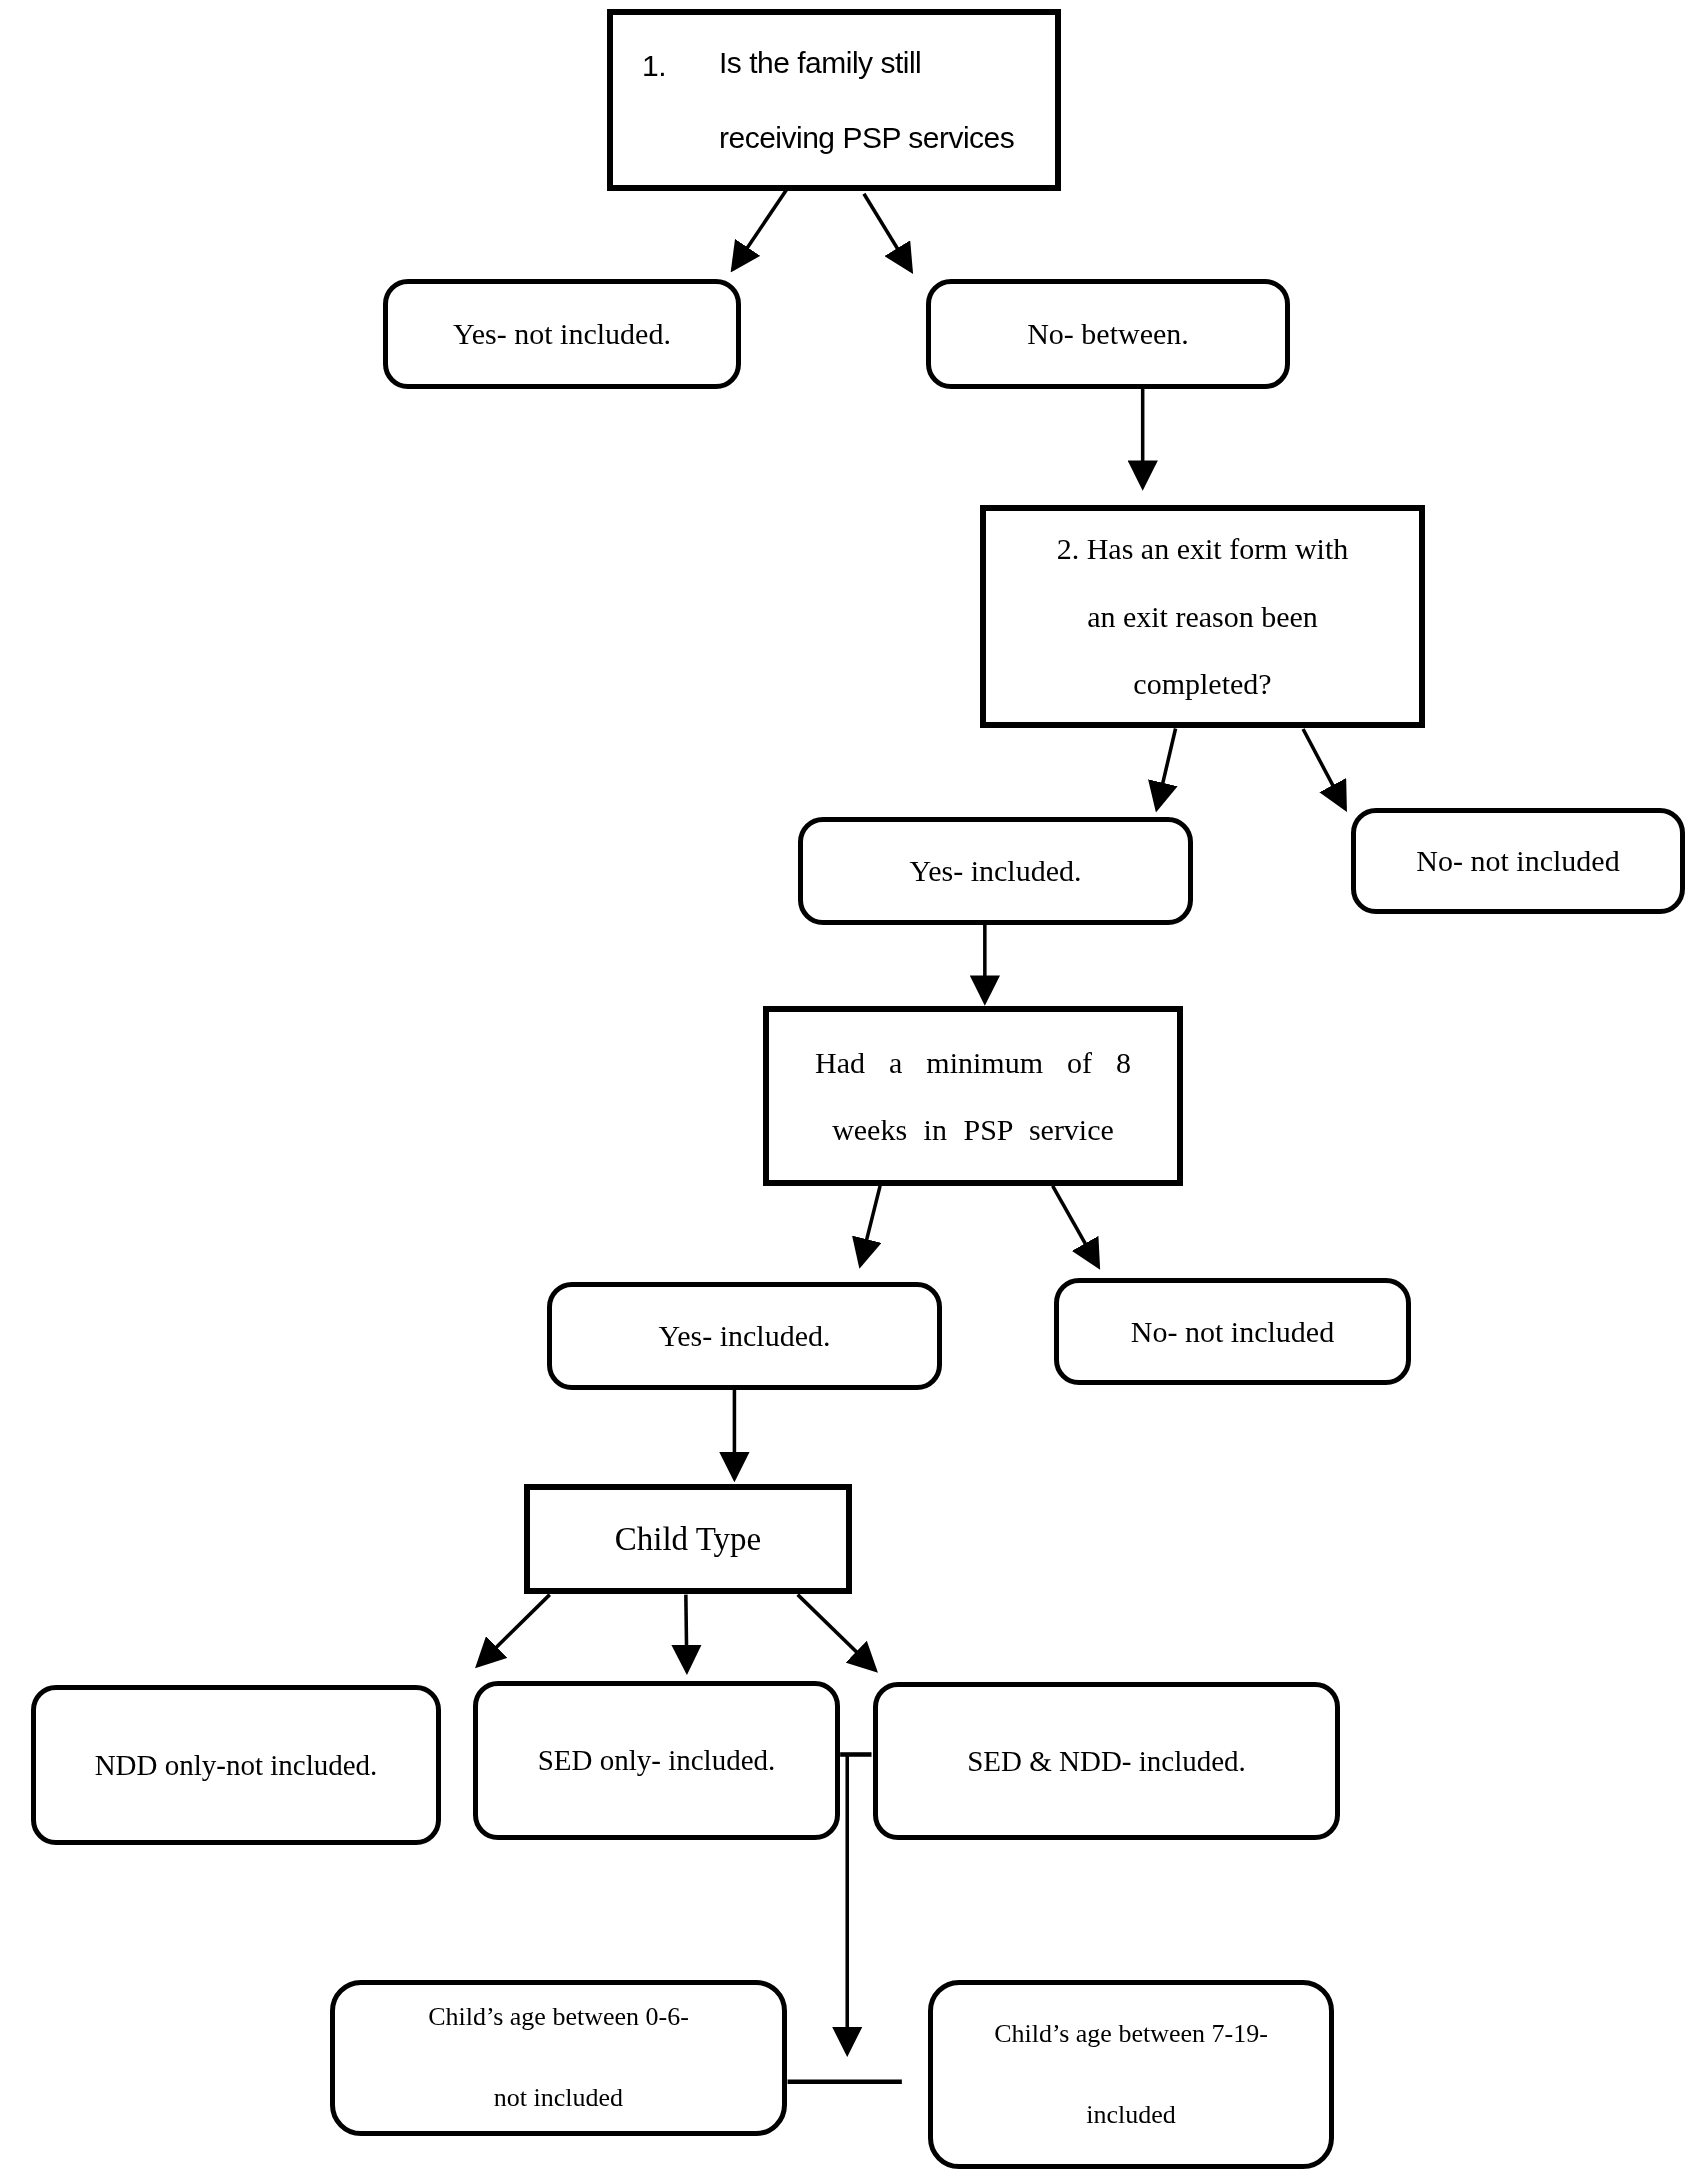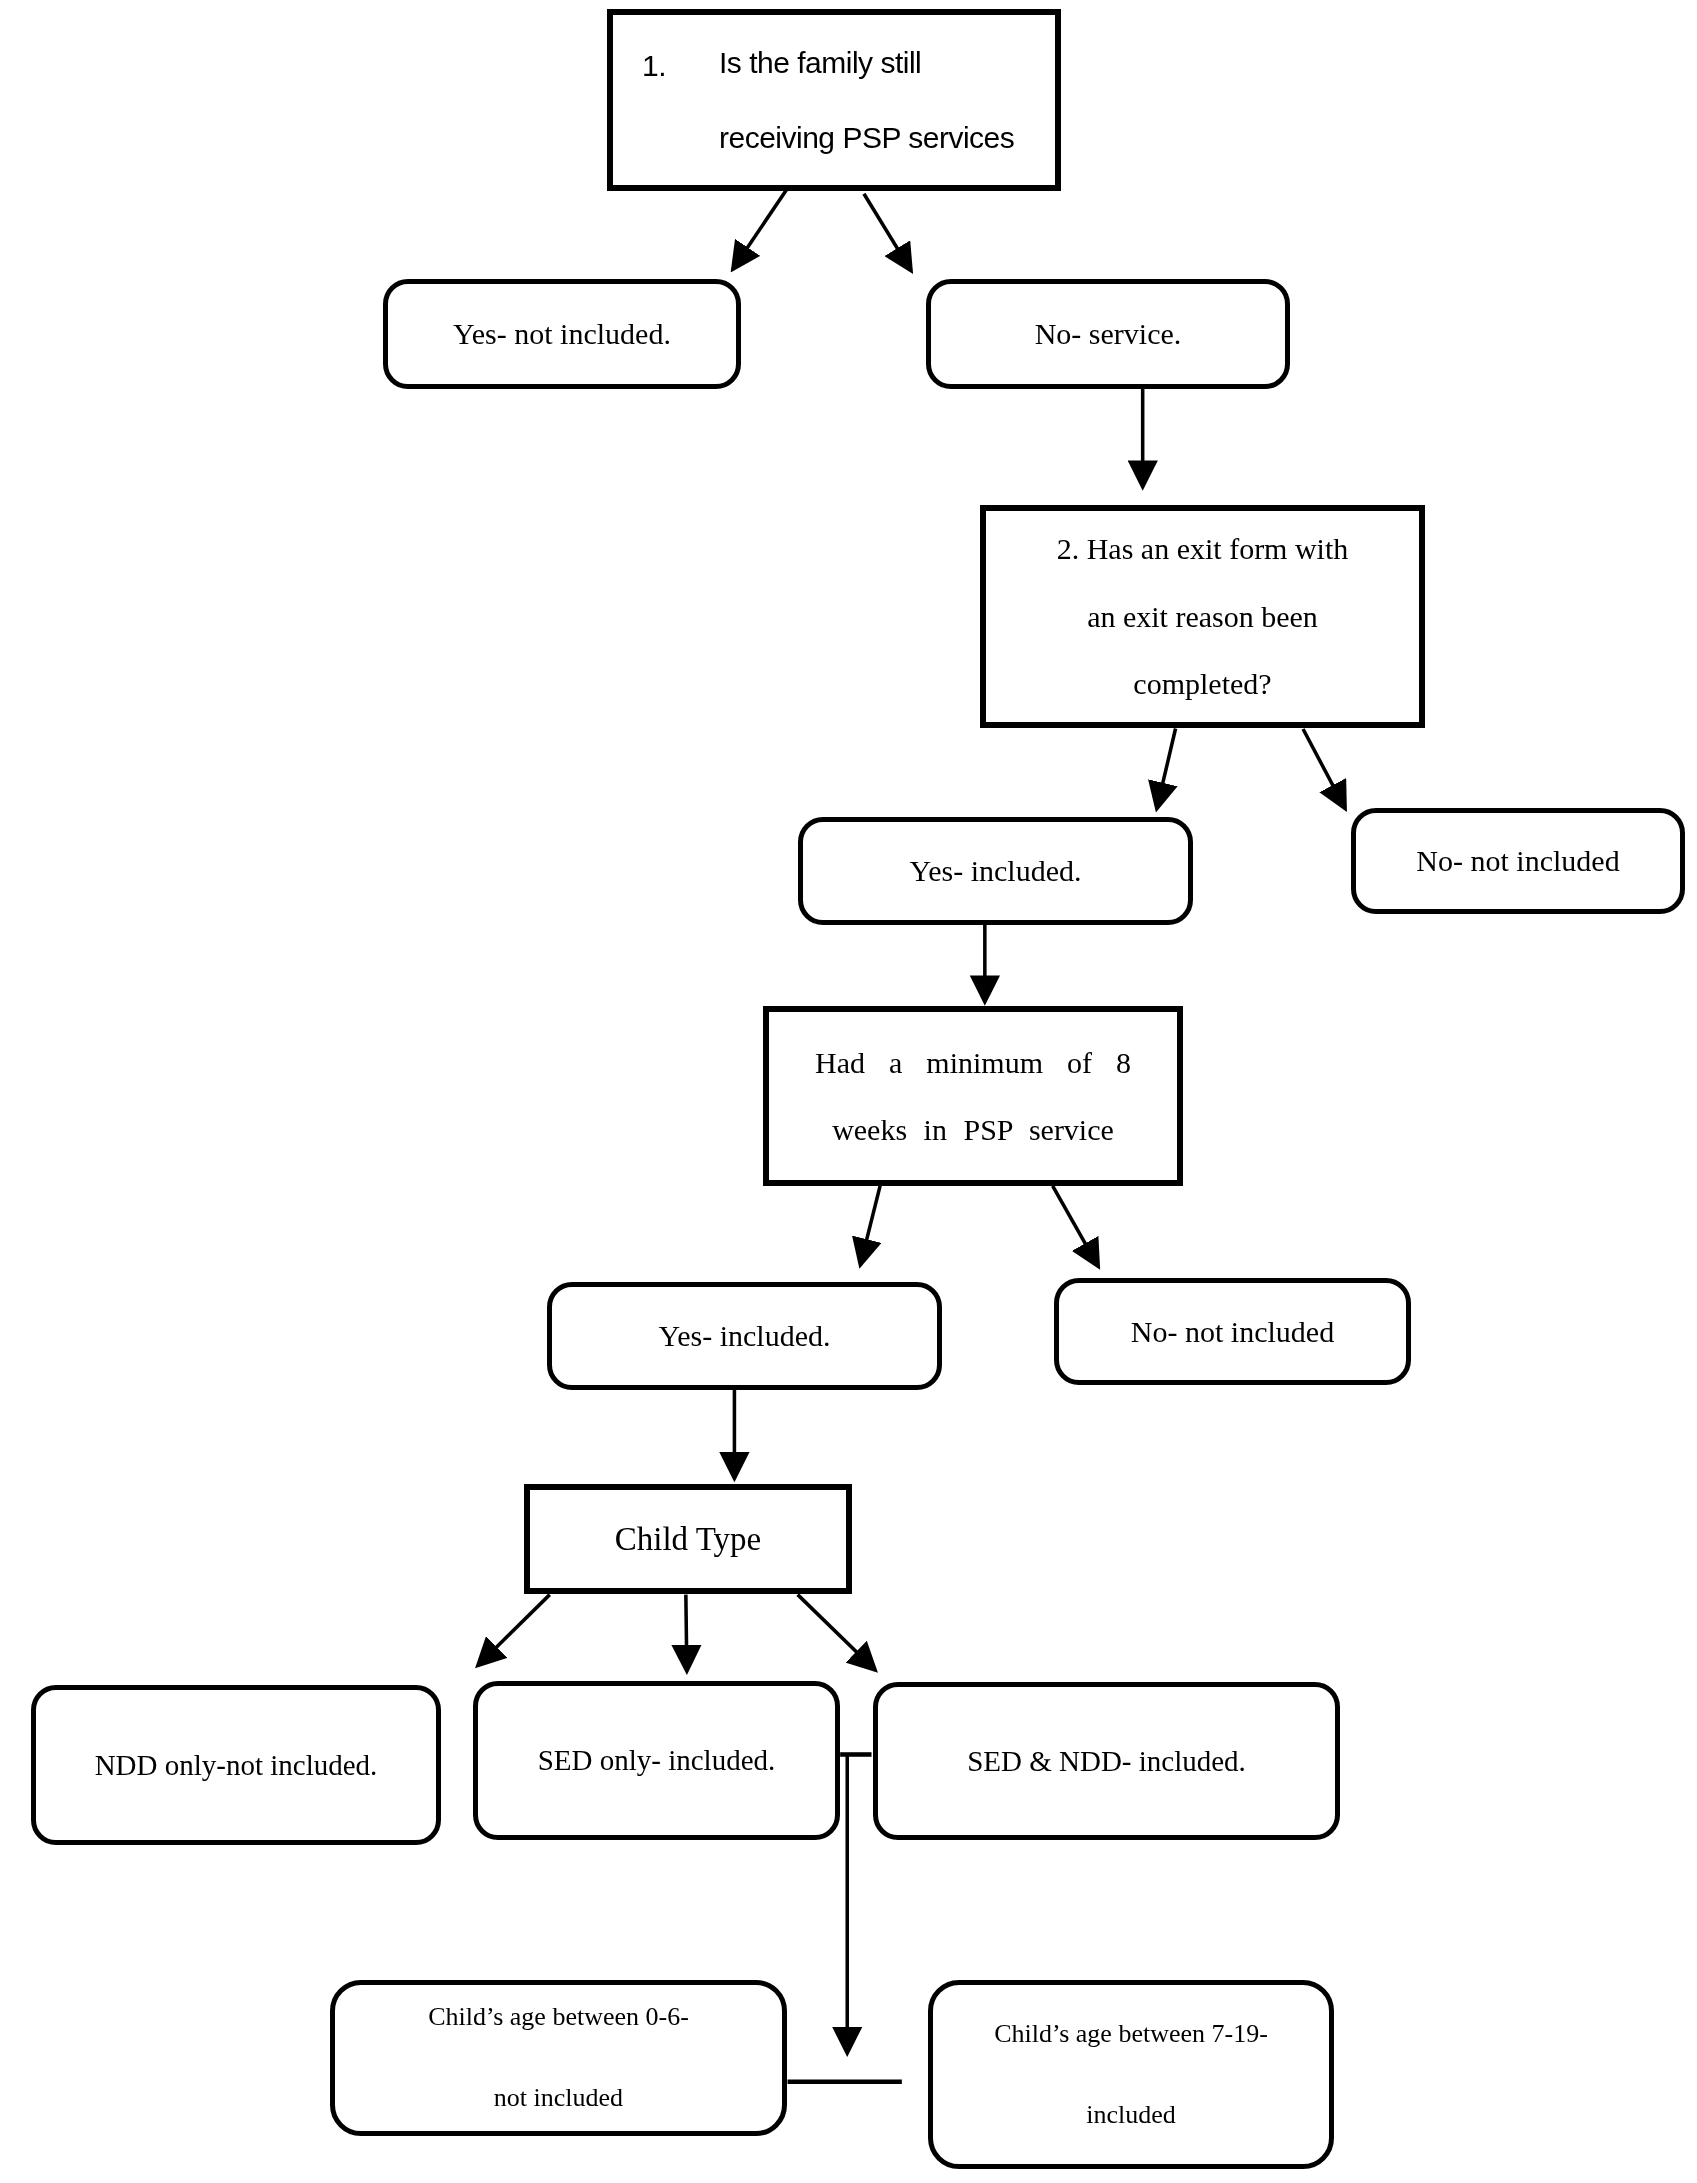--- a/index.html
+++ b/index.html
@@ -68,21 +68,21 @@
   <div class="node sq q1" style="left:607px;top:9px;width:454px;height:182px;">
     <span class="num">1.</span>
     <div class="q1lines">Is the family still
 receiving PSP services</div>
   </div>
 
   <div class="node rd lbl" style="left:383px;top:279px;width:358px;height:110px;">
     <span>Yes- not included.</span>
   </div>
   <div class="node rd lbl" style="left:926px;top:279px;width:364px;height:110px;">
-    <span>No- service.</span>
+    <span>No- between.</span>
   </div>
 
   <div class="node sq" style="left:980px;top:505px;width:445px;height:223px;">
     <div class="q2text">2. Has an exit form with
 an exit reason been
 completed?</div>
   </div>
 
   <div class="node rd lbl" style="left:798px;top:817px;width:395px;height:108px;">
     <span>Yes- included.</span>

